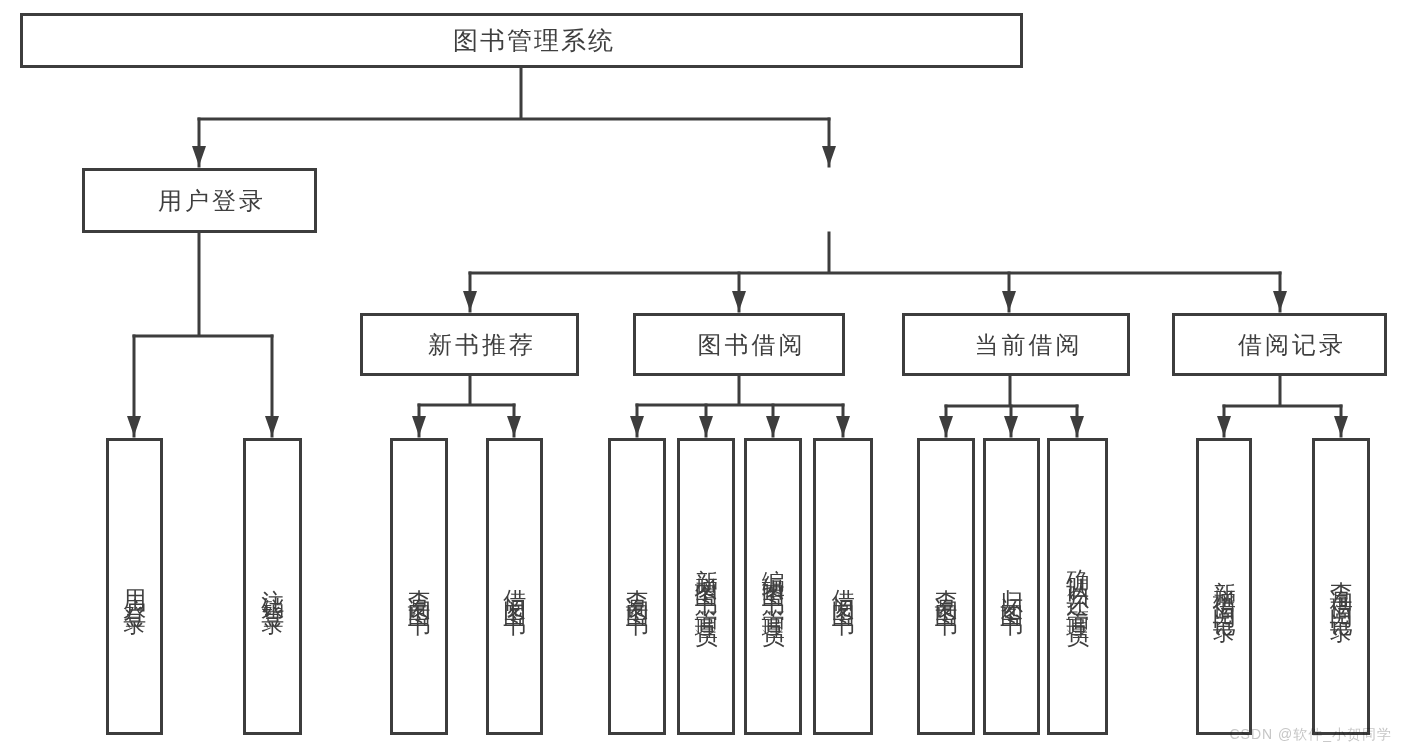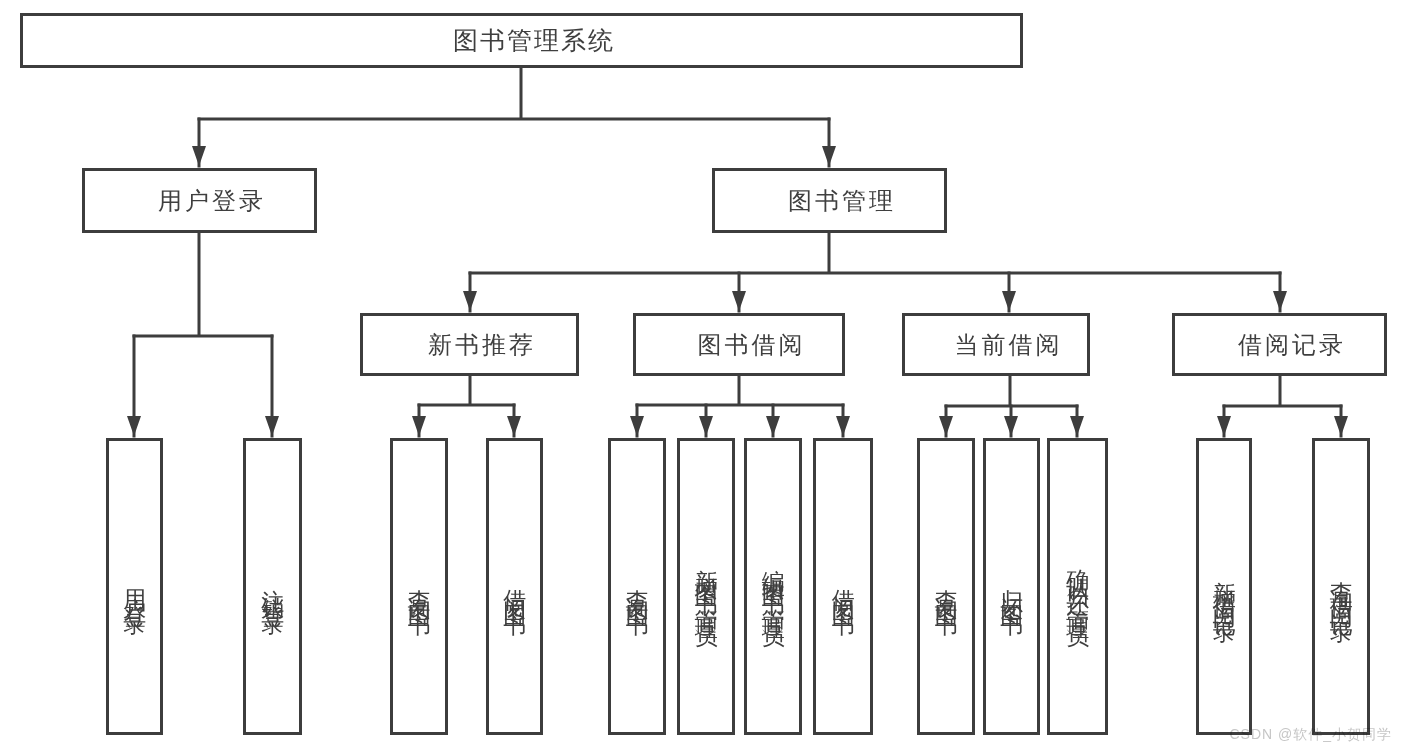--- a/index.html
+++ b/index.html
@@ -100,31 +100,28 @@
     </g>
   </svg>
 
   <div class="hnode title" style="left:20px;top:13px;width:1003px;height:55px">
     <span>图书管理系统</span>
   </div>
 
   <div class="hnode" style="left:82px;top:168px;width:235px;height:65px">
     <span>用户登录</span>
   </div>
-  <div class="hnode" style="left:712px;top:168px;width:235px;height:65px">
-    <span>图书管理</span>
-  </div>
 
   <div class="hnode" style="left:360px;top:313px;width:219px;height:63px">
     <span>新书推荐</span>
   </div>
   <div class="hnode" style="left:633px;top:313px;width:212px;height:63px">
     <span>图书借阅</span>
   </div>
-  <div class="hnode" style="left:902px;top:313px;width:188px;height:63px">
+  <div class="hnode" style="left:902px;top:313px;width:228px;height:63px">
     <span>当前借阅</span>
   </div>
   <div class="hnode" style="left:1172px;top:313px;width:215px;height:63px">
     <span>借阅记录</span>
   </div>
 
   <div class="vnode" style="left:106px;top:438px;width:57px;height:297px">
     <span>用户登录</span>
   </div>
   <div class="vnode" style="left:243px;top:438px;width:59px;height:297px">

